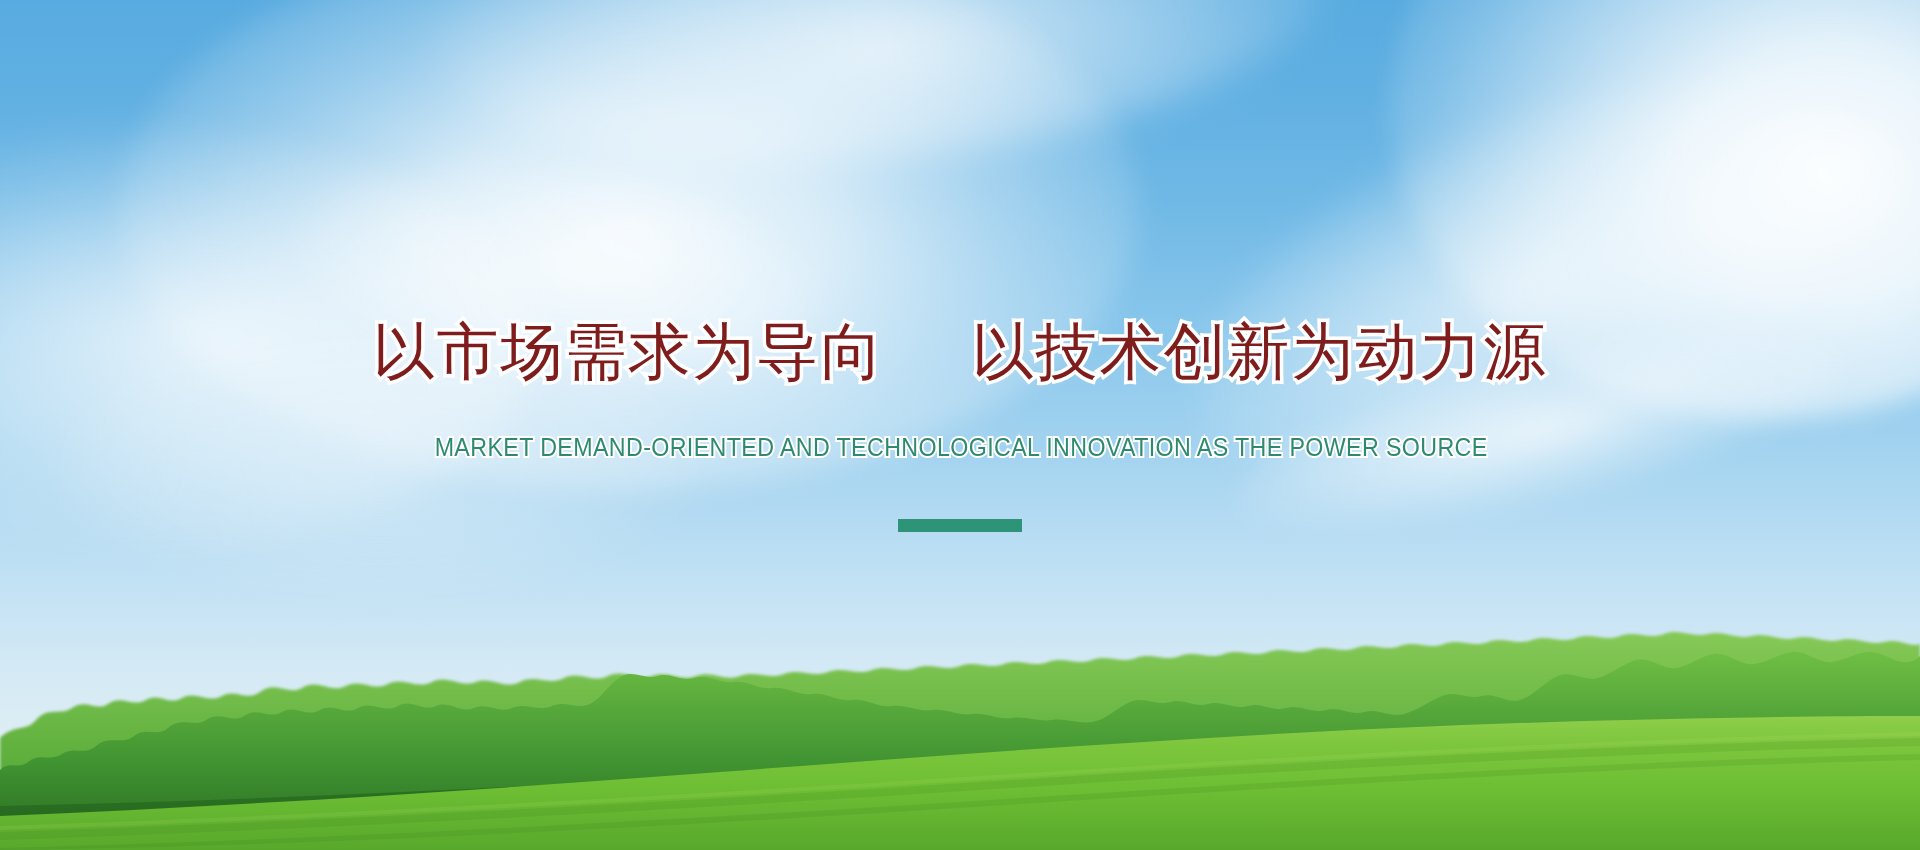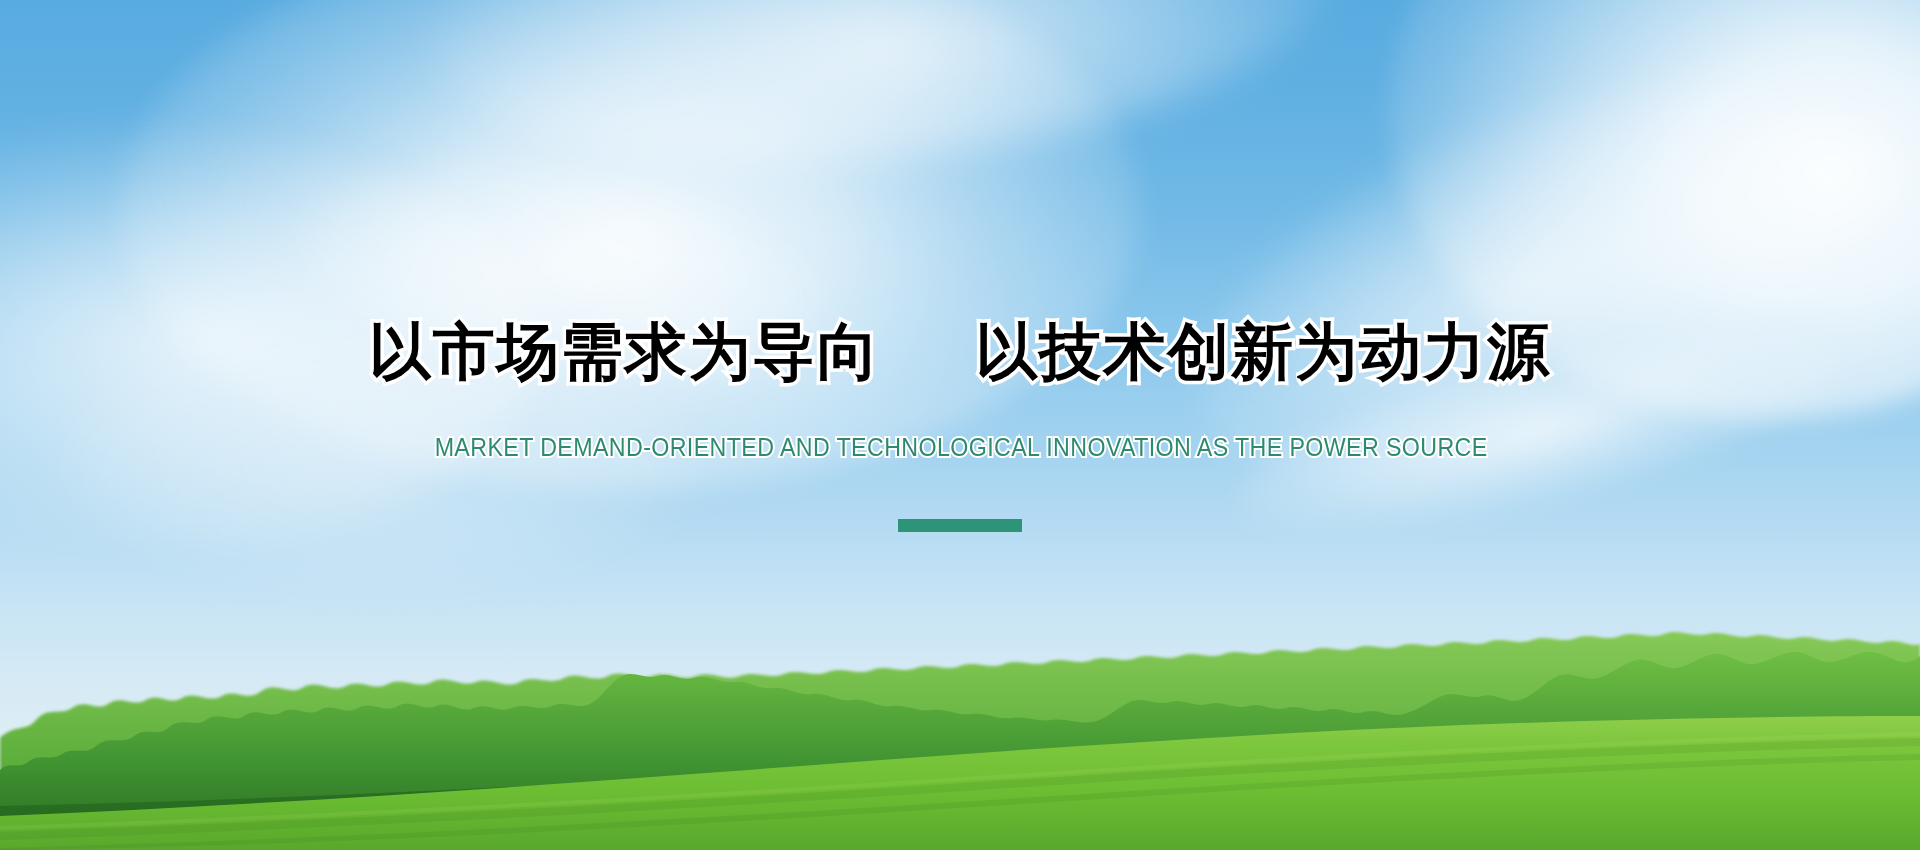--- a/index.html
+++ b/index.html
@@ -133,25 +133,25 @@
     position: absolute;
     left: 0;
     top: 316px;
     width: 1920px;
     text-align: center;
     z-index: 6;
   }
   .headline-line {
     display: block;
     font-family: "DejaVu Sans", "Liberation Sans", sans-serif;
-    font-weight: bold;
+    font-weight: normal;
     font-size: 62px;
     line-height: 72px;
     letter-spacing: 2px;
-    color: #000000;
+    color: #7f1d1d;
     -webkit-text-stroke: 7px #ffffff;
     paint-order: stroke fill;
     white-space: pre;
   }
 
   .subhead {
     position: absolute;
     left: 1px;
     top: 432px;
     width: 1920px;

